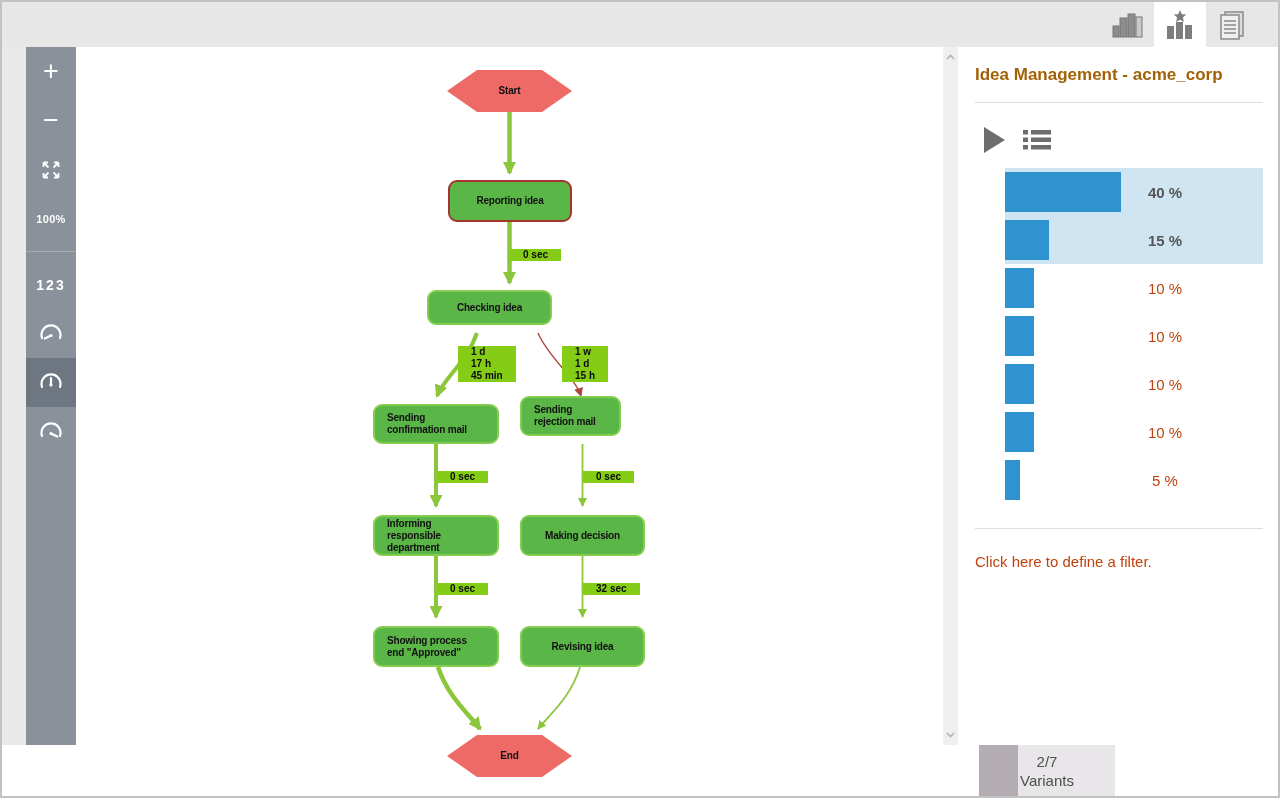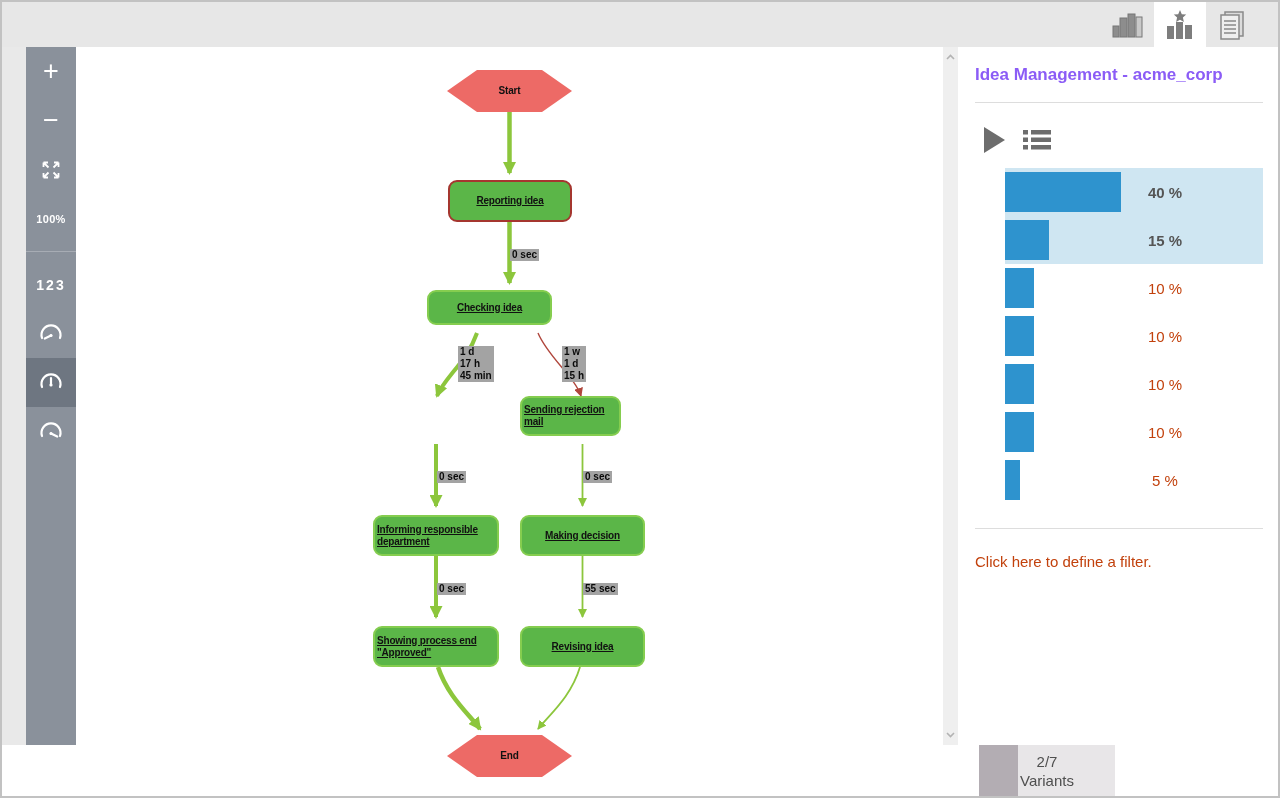--- a/index.html
+++ b/index.html
@@ -21,33 +21,33 @@
   .tb-zoomlevel{font-size:11px;font-weight:700;letter-spacing:.3px;}
   .tb-sep{height:17px;display:flex;align-items:center;}
   .tb-sep div{width:100%;height:1px;background:rgba(255,255,255,.25);}
   .tb-numbers{font-size:14px;font-weight:700;letter-spacing:2px;}
 
   
   .canvas{position:absolute;left:74px;top:45px;width:867px;height:698px;background:#fff;}
   .canvas svg.edges{position:absolute;left:0;top:0;}
   .node{position:absolute;display:flex;align-items:center;justify-content:center;text-align:left;
         font-size:10px;font-weight:700;color:#111;line-height:12px;letter-spacing:-0.2px;cursor:pointer;}
-  .node.activity{background:var(--node-green-fill,#5bb648);border:2px solid var(--node-green-border,#85cd4f);border-radius:9px;box-sizing:border-box;padding:2px;text-decoration:underline;}
+  .node.activity{background:var(--node-green-fill,#5bb648);border:2px solid var(--node-green-border,#85cd4f);border-radius:9px;box-sizing:border-box;padding:12px;}
   .node.activity.highlighted{border-color:var(--highlight-border,#a5362f);}
   .node.hexagon{background:var(--node-red-fill,#ed6a66);clip-path:polygon(24% 0,76% 0,100% 50%,76% 100%,24% 100%,0 50%);}
-  .edge-label{position:absolute;font-size:10px;font-weight:700;color:#0b0b0b;background:#a3a3a3;line-height:12px;padding:0 2px;white-space:nowrap;}
+  .edge-label{position:absolute;font-size:10px;font-weight:700;color:#0b0b0b;background:#84cc16;line-height:12px;padding:0 13px;white-space:nowrap;}
 
   
   .vscroll{position:absolute;left:941px;top:45px;width:15px;height:698px;background:#efefef;}
   .vscroll .arr{position:absolute;left:0;width:15px;height:14px;display:flex;align-items:center;justify-content:center;cursor:pointer;}
   .vscroll .arr.up{top:3px;} .vscroll .arr.down{bottom:3px;}
 
   
   .sidebar{position:absolute;left:956px;top:45px;width:320px;height:698px;background:#fff;}
-  .sb-title{position:absolute;left:17px;top:18px;font-size:17px;font-weight:700;color:#8b5cf6;}
+  .sb-title{position:absolute;left:17px;top:18px;font-size:17px;font-weight:700;color:#a16207;}
   .sb-div1{position:absolute;left:17px;right:15px;top:55px;height:1px;background:#ddd;}
   .sb-icons{position:absolute;left:25px;top:80px;display:flex;gap:17px;align-items:center;}
   .sb-icon{cursor:pointer;display:flex;align-items:center;}
 
   .vchart{position:absolute;left:16px;top:121px;width:289px;}
   .vrow{position:relative;height:48px;cursor:pointer;margin-left:31px;}
   .vrow.selected{background:var(--selected-row-bg,#cfe6f2);}
   .vbar{position:absolute;left:0;top:4px;height:40px;background:var(--bar-blue,#2e93ce);}
   .vlabel{position:absolute;left:120px;top:0;width:80px;height:48px;display:flex;align-items:center;justify-content:center;
           font-size:15px;color:#c2410c;}
@@ -160,20 +160,21 @@
       <path d="M506.5 397 V459" fill="none" stroke="#8cc63c" stroke-width="1.8" marker-end="url(#mg-small)"></path>
       <path d="M360 509 V570" fill="none" stroke="#8cc63c" stroke-width="4" marker-end="url(#mg-big)"></path>
       <path d="M506.5 509 V570" fill="none" stroke="#8cc63c" stroke-width="1.8" marker-end="url(#mg-small)"></path>
       <path d="M362 620 C372 650 393 667 404 682" fill="none" stroke="#8cc63c" stroke-width="4.5" marker-end="url(#mg-big)"></path>
       <path d="M504 620 C495 650 474 667 462 682" fill="none" stroke="#8cc63c" stroke-width="1.8" marker-end="url(#mg-small)"></path>
     </svg>
 
     <div class="node hexagon" style="left:371px;top:23px;width:125px;height:42px;">Start</div>
     <div class="node activity highlighted" style="left:372px;top:133px;width:124px;height:42px;">Reporting idea</div>
     <div class="node activity" style="left:351px;top:243px;width:125px;height:35px;">Checking idea</div>
+    <div class="node activity" style="left:297px;top:357px;width:126px;height:40px;">Sending confirmation mail</div>
     <div class="node activity" style="left:444px;top:349px;width:101px;height:40px;">Sending rejection mail</div>
     <div class="node activity" style="left:297px;top:468px;width:126px;height:41px;">Informing responsible department</div>
     <div class="node activity" style="left:444px;top:468px;width:125px;height:41px;">Making decision</div>
     <div class="node activity" style="left:297px;top:579px;width:126px;height:41px;">Showing process end "Approved"</div>
     <div class="node activity" style="left:444px;top:579px;width:125px;height:41px;">Revising idea</div>
     <div class="node hexagon" style="left:371px;top:688px;width:125px;height:42px;">End</div>
 
     <div class="edge-label" style="left:434px;top:202px;">0 sec</div>
     <div class="edge-label" style="left:382px;top:299px;">
       <div>1 d</div>
@@ -181,21 +182,21 @@
       <div>45 min</div>
     </div>
     <div class="edge-label" style="left:486px;top:299px;">
       <div>1 w</div>
       <div>1 d</div>
       <div>15 h</div>
     </div>
     <div class="edge-label" style="left:361px;top:424px;">0 sec</div>
     <div class="edge-label" style="left:507px;top:424px;">0 sec</div>
     <div class="edge-label" style="left:361px;top:536px;">0 sec</div>
-    <div class="edge-label" style="left:507px;top:536px;">55 sec</div>
+    <div class="edge-label" style="left:507px;top:536px;">32 sec</div>
   </div>
 
   <div class="vscroll">
     <div class="arr up">
       <svg width="9" height="6" viewBox="0 0 9 6">
           <path d="M1 5 L4.5 1.5 L8 5" fill="none" stroke="#b3b3b3" stroke-width="1.6"></path>
         </svg>
     </div>
     <div class="arr down">
       <svg width="9" height="6" viewBox="0 0 9 6">

